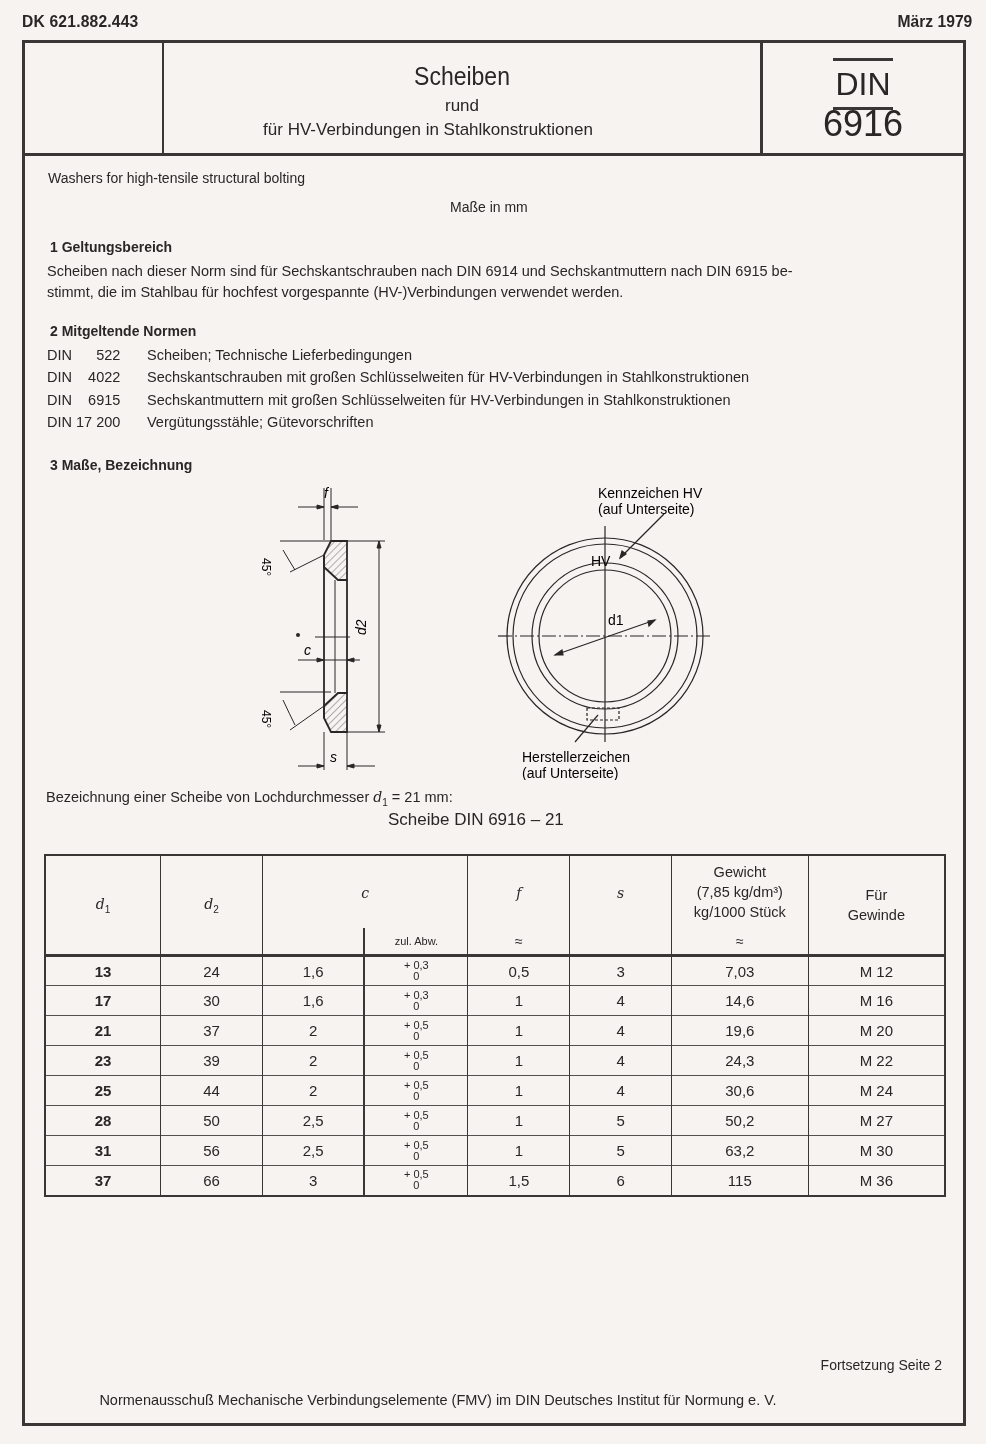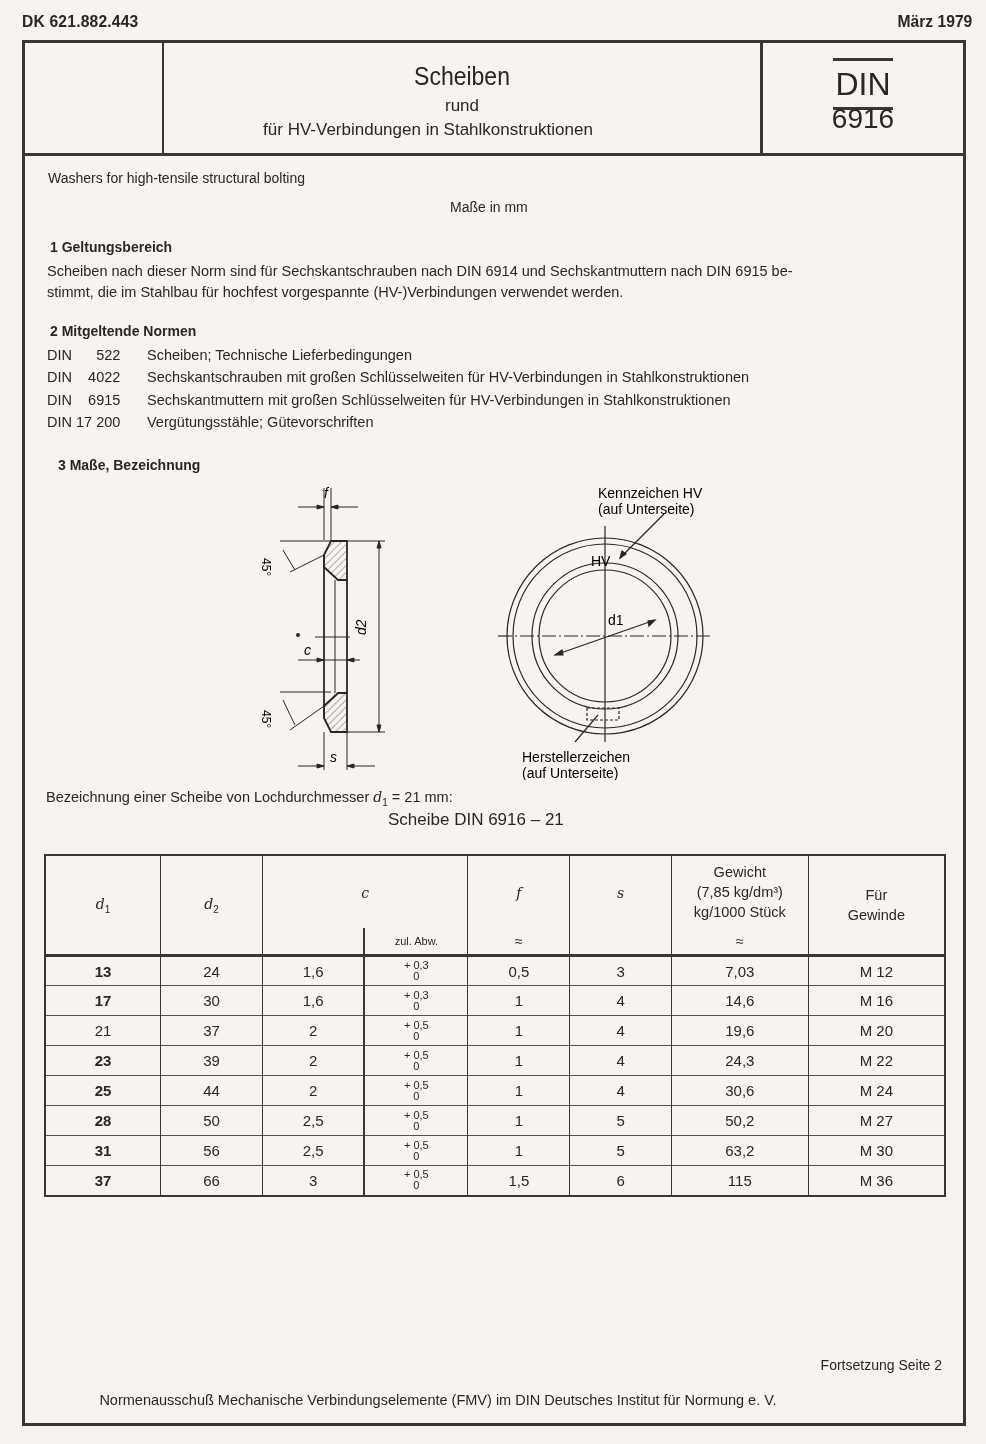--- a/index.html
+++ b/index.html
@@ -12,21 +12,21 @@
   .date { right:14px; top:12px; font-size:17px; font-weight:bold; transform:scaleX(0.92); transform-origin:right; }
   .frame { left:22px; top:40px; width:944px; height:1386px; border:3px solid #3b3636; box-sizing:border-box; }
   .hdr { left:22px; top:40px; width:944px; height:116px; border-bottom:3px solid #3b3636; box-sizing:border-box; }
   .hdr .c1 { position:absolute; left:140px; top:0; bottom:0; border-left:2px solid #3b3636; }
   .hdr .c2 { position:absolute; left:738px; top:0; bottom:0; border-left:3px solid #3b3636; }
   .title-main { left:162px; width:600px; top:62px; text-align:center; font-size:25px; transform:scaleX(0.92); }
   .title-sub { left:162px; width:600px; top:96px; text-align:center; font-size:17px; }
   .title-sub2 { left:162px; width:532px; top:120px; text-align:center; font-size:17px; }
   .din { left:763px; width:200px; top:58px; text-align:center; font-size:32px; }
   .din span { display:inline-block; border-top:3px solid #3b3636; border-bottom:3px solid #3b3636; line-height:30px; padding:8px 2px; }
-  .dinnum { left:763px; width:200px; top:103px; text-align:center; font-size:28px; }
+  .dinnum { left:763px; width:200px; top:103px; text-align:center; font-size:36px; }
   .en { left:48px; top:170px; font-size:14px; }
   .masse { left:450px; top:199px; font-size:14px; }
   h2.sec { position:absolute; margin:2px; font-size:14px; font-weight:bold; }
   .p { position:absolute; font-size:14.5px; line-height:21px; }
   .norm { position:absolute; font-size:14.5px; }
   .norm .a { display:inline-block; width:100px; }
   .table { position:absolute; left:44px; top:854px; width:902px; border-collapse:collapse; border:2px solid #3b3636; font-size:15px; }
   .table td, .table th { border-left:1.5px solid #3b3636; border-right:1.5px solid #3b3636; text-align:center; padding:0; font-weight:normal; }
   .table thead tr.h1 th { height:72px; vertical-align:middle; }
   .table thead tr.h2 th { height:26px; font-size:11px; }
@@ -62,21 +62,21 @@
 <h2 class="sec" style="left:48px; top:237px;">1   Geltungsbereich</h2>
 <div class="p" style="left:47px; top:261px; width:900px;">Scheiben nach dieser Norm sind für Sechskantschrauben nach DIN 6914 und Sechskantmuttern nach DIN 6915 be-</div>
 <div class="p" style="left:47px; top:282px; width:900px;">stimmt, die im Stahlbau für hochfest vorgespannte (HV-)Verbindungen verwendet werden.</div>
 
 <h2 class="sec" style="left:48px; top:321px;">2   Mitgeltende Normen</h2>
 <div class="norm" style="left:47px; top:347px;"><span class="a" style="white-space:pre;">DIN      522</span><span>Scheiben; Technische Lieferbedingungen</span></div>
 <div class="norm" style="left:47px; top:369px;"><span class="a" style="white-space:pre;">DIN    4022</span><span>Sechskantschrauben mit großen Schlüsselweiten für HV-Verbindungen in Stahlkonstruktionen</span></div>
 <div class="norm" style="left:47px; top:392px;"><span class="a" style="white-space:pre;">DIN    6915</span><span>Sechskantmuttern mit großen Schlüsselweiten für HV-Verbindungen in Stahlkonstruktionen</span></div>
 <div class="norm" style="left:47px; top:414px;"><span class="a" style="white-space:pre;">DIN 17 200</span><span>Vergütungsstähle; Gütevorschriften</span></div>
 
-<h2 class="sec" style="left:56px; top:455px;">3   Maße, Bezeichnung</h2>
+<h2 class="sec" style="left:48px; top:455px;">3   Maße, Bezeichnung</h2>
 
 <svg class="abs" style="left:240px; top:480px;" width="180" height="290">
   <g stroke="#2a2626" fill="none" stroke-width="1">
 
     <line x1="84" y1="8" x2="84" y2="60"></line>
     <line x1="91" y1="8" x2="91" y2="60"></line>
     <line x1="58" y1="27" x2="84" y2="27"></line>
     <line x1="91" y1="27" x2="118" y2="27"></line>
     <polygon points="84,27 77,25 77,29" fill="#2a2626"></polygon>
     <polygon points="91,27 98,25 98,29" fill="#2a2626"></polygon>
@@ -216,21 +216,21 @@
         <td style="border-left:2px solid #3b3636" class="tol">
           <div>+ 0,3</div>
           <div>0</div>
         </td>
         <td>1</td>
         <td>4</td>
         <td>14,6</td>
         <td>M 16</td>
       </tr>
       <tr>
-        <td style="font-weight:normal">21</td>
+        <td style="font-weight:bold">21</td>
         <td>37</td>
         <td style="border-right:none">2</td>
         <td style="border-left:2px solid #3b3636" class="tol">
           <div>+ 0,5</div>
           <div>0</div>
         </td>
         <td>1</td>
         <td>4</td>
         <td>19,6</td>
         <td>M 20</td>

